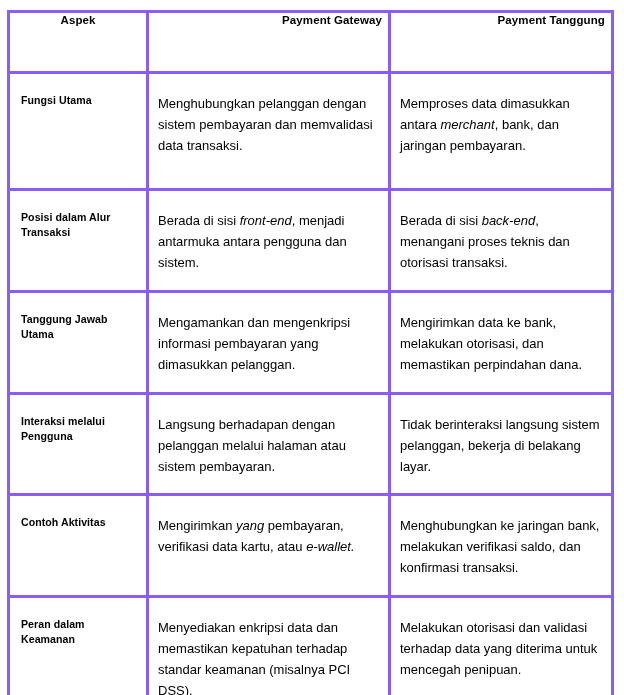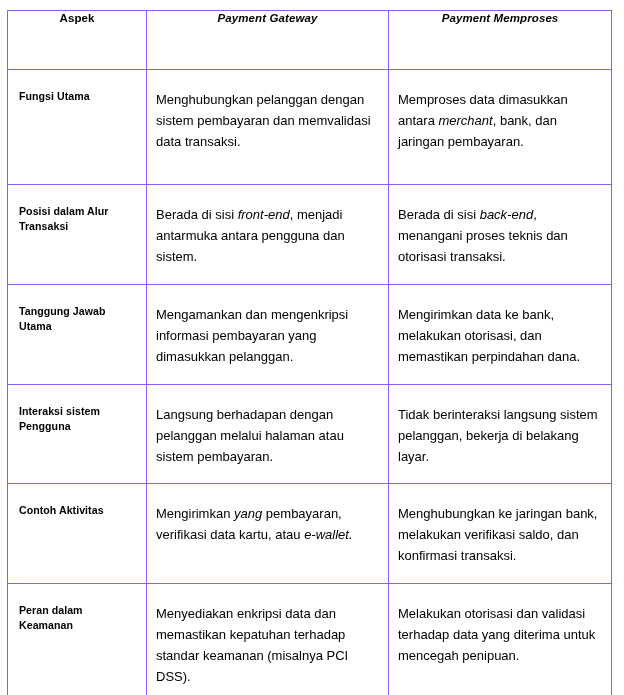--- a/index.html
+++ b/index.html
@@ -28,21 +28,21 @@
     width: 604px;
   }
   table.compare-table {
     border-collapse: collapse;
     width: 604px;
     table-layout: fixed;
     background: #ffffff;
   }
   table.compare-table td,
   table.compare-table th {
-    border: 1px solid #8b5cf6;
+    border: 3px solid #8b5cf6;
     vertical-align: top;
     padding: 0;
     background: #ffffff;
   }
   col.col-aspek   { width: 139px; }
   col.col-gateway { width: 242px; }
   col.col-proc    { width: 223px; }
 
   
   thead th {
@@ -50,21 +50,21 @@
     vertical-align: middle;
     text-align: center;
     font-size: 11.5px;
     font-weight: bold;
     letter-spacing: 0.1px;
   }
   thead th.hdr-aspek {
     font-style: normal;
   }
   thead th.hdr-italic {
-    font-style: italic;
+    text-align: right;
   }
   .hdr-text {
     display: block;
     line-height: 1.25;
     padding: 0 6px;
   }
 
   
   tbody td {
     font-size: 13px;
@@ -110,21 +110,21 @@
       </colgroup>
       <thead>
         <tr>
           <th class="hdr-aspek">
             <span class="hdr-text">Aspek</span>
           </th>
           <th class="hdr-italic">
             <span class="hdr-text">Payment Gateway</span>
           </th>
           <th class="hdr-italic">
-            <span class="hdr-text">Payment Memproses</span>
+            <span class="hdr-text">Payment Tanggung</span>
           </th>
         </tr>
       </thead>
       <tbody>
         <tr class="r0">
           <td class="aspect-cell">
             <span class="cell-text">Fungsi Utama</span>
           </td>
           <td class="desc-cell">
             <span class="cell-text"><span>Menghubungkan pelanggan dengan sistem pembayaran dan memvalidasi data transaksi.</span></span>
@@ -150,21 +150,21 @@
           </td>
           <td class="desc-cell">
             <span class="cell-text"><span>Mengamankan dan mengenkripsi informasi pembayaran yang dimasukkan pelanggan.</span></span>
           </td>
           <td class="desc-cell">
             <span class="cell-text"><span>Mengirimkan data ke bank, melakukan otorisasi, dan memastikan perpindahan dana.</span></span>
           </td>
         </tr>
         <tr class="r3">
           <td class="aspect-cell">
-            <span class="cell-text">Interaksi sistem Pengguna</span>
+            <span class="cell-text">Interaksi melalui Pengguna</span>
           </td>
           <td class="desc-cell">
             <span class="cell-text"><span>Langsung berhadapan dengan pelanggan melalui halaman atau sistem pembayaran.</span></span>
           </td>
           <td class="desc-cell">
             <span class="cell-text"><span>Tidak berinteraksi langsung sistem pelanggan, bekerja di belakang layar.</span></span>
           </td>
         </tr>
         <tr class="r4">
           <td class="aspect-cell">

